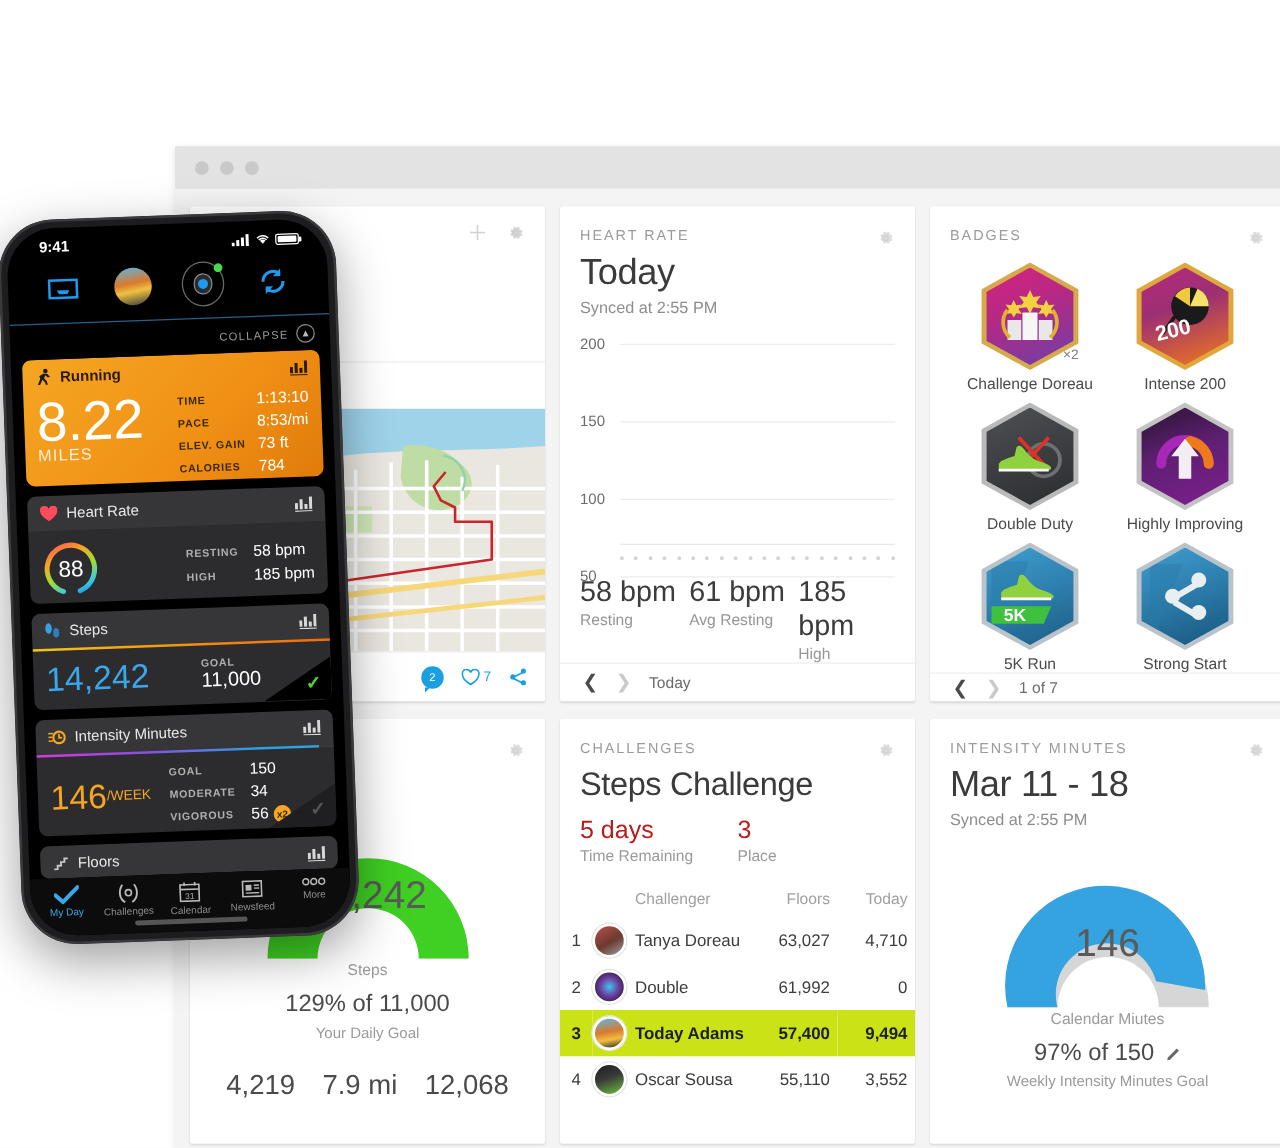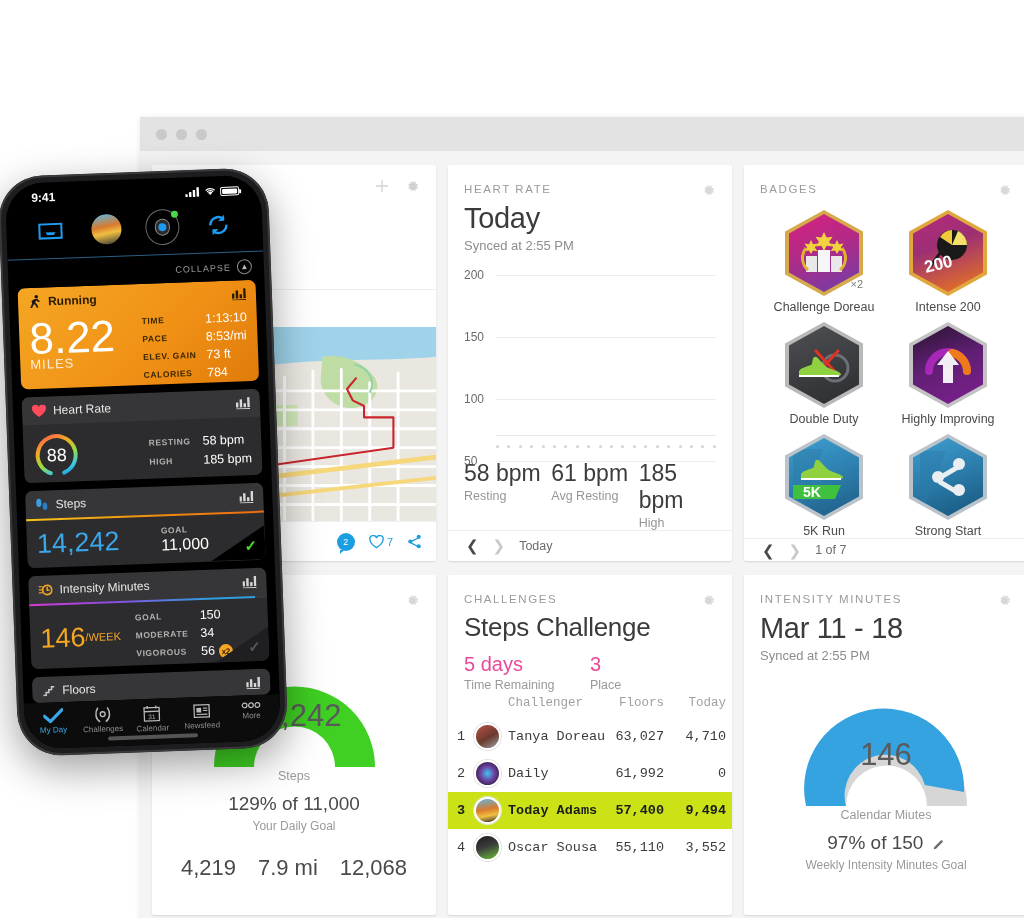--- a/index.html
+++ b/index.html
@@ -127,23 +127,23 @@
   .gauge-unit { font-size:12.5px; color:#9a9a9a; margin-top:2px;}
   .gauge-pct { font-size:19px; color:#4a4a4a; margin-top:10px; }
   .gauge-goal { font-size:12px; color:#9a9a9a; margin-top:4px; }
   .gauge-center { position:absolute; left:0; right:0; top:56px; text-align:center; }
   .steps-bottom { display:flex; justify-content:space-around; margin-top:22px; width:100%; padding:0 18px;}
   .sb-v { font-size:22px; color:#4a4a4a; }
 
   
   .ch-stats { display:flex; padding: 10px 16px 0 16px; }
   .ch-stat { width: 136px; }
-  .ch-stat .v { font-size: 20px; color:#ec4899; }
+  .ch-stat .v { font-size: 20px; color:#b91c1c; }
   .ch-stat .l { font-size: 12.5px; color:#9a9a9a; margin-top:2px;}
-  .ch-table { width:100%; border-collapse: collapse; font-size:13.5px;font-family:Liberation Mono, monospace; }
+  .ch-table { margin-top: 16px; width:100%; border-collapse: collapse; font-size:13.5px; }
   .ch-table th {
     font-weight:400; color:#a0a0a0; font-size:12.5px; padding: 4px 0 8px 0;
   }
   .ch-table td { padding: 5px 0; color:#3c3c3c; }
   .ch-rank { width: 26px; text-align:center; color:#555; }
   .ch-av { width: 34px; }
   .ch-name { color:#4eaee0; }
   .ch-num { text-align:right; width: 62px; padding-right:6px !important; color:#4a4a4a; }
   .ch-row.me { background:#cbe316; }
   .ch-row.me .ch-name, .ch-row.me .ch-num, .ch-row.me .ch-rank { color:#1d1d1d; font-weight:bold; }
@@ -789,21 +789,21 @@
               </td>
               <td class="ch-name">Tanya Doreau</td>
               <td class="ch-num">63,027</td>
               <td class="ch-num">4,710</td>
             </tr>
             <tr class="ch-row">
               <td class="ch-rank">2</td>
               <td class="ch-av">
                 <div class="avatar" style="background:radial-gradient(circle at 50% 50%,#3ec7f0 0%,#6d3fa0 45%,#111 100%)"></div>
               </td>
-              <td class="ch-name">Daily</td>
+              <td class="ch-name">Double</td>
               <td class="ch-num">61,992</td>
               <td class="ch-num">0</td>
             </tr>
             <tr class="ch-row me">
               <td class="ch-rank">3</td>
               <td class="ch-av">
                 <div class="avatar" style="background:linear-gradient(170deg,#5bb7e8 0%,#d97a2e 45%,#f0c040 70%,#2b2b2b 100%)"></div>
               </td>
               <td class="ch-name">Today Adams</td>
               <td class="ch-num">57,400</td>

